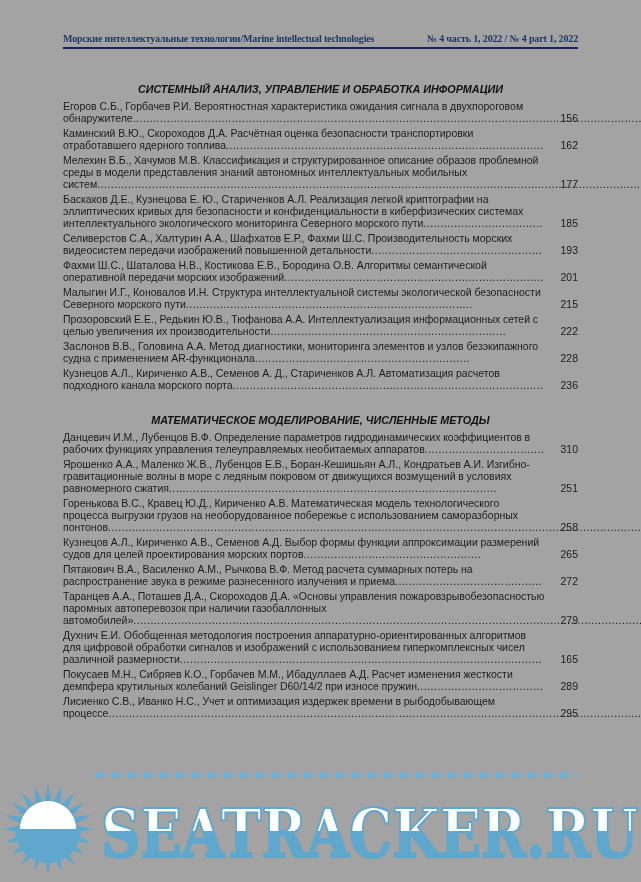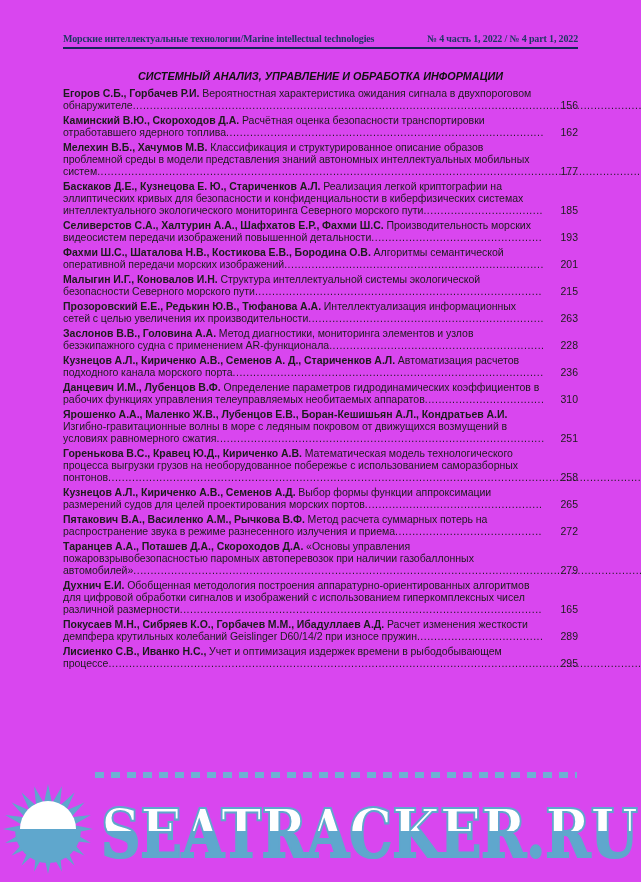--- a/index.html
+++ b/index.html
@@ -1,27 +1,27 @@
 <!DOCTYPE html>
 <html><head>
 <meta charset="utf-8">
 <style>
   html,body{margin:0;padding:0;background:#ffffff;}
-  .page{position:relative;width:641px;height:882px;background:#d946ef;overflow:hidden;
+  .page{position:relative;width:641px;height:882px;background:#a3a3a3;overflow:hidden;
         font-family:"Liberation Sans",sans-serif;color:#1c1c1c;}
   .header{position:absolute;left:63px;top:33px;width:515px;display:flex;justify-content:space-between;
           border-bottom:2px solid #17255a;padding-bottom:3px;
           font-family:"Liberation Serif",serif;font-weight:bold;font-size:10px;letter-spacing:-0.15px;
           color:#1f3864;white-space:nowrap;}
   .toc{position:absolute;left:63px;top:60px;width:515px;}
   .section-title{font-weight:bold;font-style:italic;text-align:center;font-size:10.8px;line-height:13px;
-                 margin:10px auto 4px;max-width:450px;color:#111;}
+                 margin:23px auto 4px;max-width:450px;color:#111;}
   .entry{display:flex;align-items:flex-end;margin-bottom:3px;}
   .entry-text{width:482px;font-size:10.5px;line-height:12px;word-spacing:-0.2px;}
-  .authors{font-weight:bold;}
+  .authors{font-weight:normal;}
   .leader{letter-spacing:0.5px;}
   .page-num{width:33px;text-align:right;font-size:10.5px;line-height:12px;}
   .watermark{position:absolute;left:0;top:765px;width:641px;height:117px;}
   .dashes{position:absolute;left:95px;top:7px;width:482px;height:6px;
           background:repeating-linear-gradient(90deg,#6fb0d3 0 9px,transparent 9px 16px);}
   .sun{position:absolute;left:2px;top:14px;}
   .wm-text{position:absolute;left:99px;top:30px;}
 </style>
 </head>
 <body>
@@ -58,30 +58,31 @@
       <div class="entry">
         <div class="entry-text"><span class="authors">Фахми Ш.С., Шаталова Н.В., Костикова Е.В., Бородина О.В.</span> <span>Алгоритмы семантической оперативной передачи морских изображений</span><span class="leader">............................................................................</span></div>
         <div class="page-num">201</div>
       </div>
       <div class="entry">
         <div class="entry-text"><span class="authors">Малыгин И.Г., Коновалов И.Н.</span> <span> Структура интеллектуальной системы экологической безопасности Северного морского пути</span><span class="leader">....................................................................................</span></div>
         <div class="page-num">215</div>
       </div>
       <div class="entry">
         <div class="entry-text"><span class="authors">Прозоровский Е.Е., Редькин Ю.В., Тюфанова А.А.</span> <span>Интеллектуализация информационных сетей с целью увеличения их производительности</span><span class="leader">.....................................................................</span></div>
-        <div class="page-num">263</div>
+        <div class="page-num">222</div>
       </div>
       <div class="entry">
         <div class="entry-text"><span class="authors">Заслонов В.В., Головина А.А.</span> <span>Метод диагностики, мониторинга элементов и узлов безэкипажного судна с применением AR-функционала</span><span class="leader">...............................................................</span></div>
         <div class="page-num">228</div>
       </div>
       <div class="entry">
         <div class="entry-text"><span class="authors">Кузнецов А.Л., Кириченко А.В., Семенов А. Д., Стариченков А.Л.</span> <span> Автоматизация расчетов подходного канала морского порта</span><span class="leader">...........................................................................................</span></div>
         <div class="page-num">236</div>
       </div>
+      <div class="section-title">МАТЕМАТИЧЕСКОЕ МОДЕЛИРОВАНИЕ, ЧИСЛЕННЫЕ МЕТОДЫ</div>
       <div class="entry">
         <div class="entry-text"><span class="authors">Данцевич И.М., Лубенцов В.Ф.</span> <span>Определение параметров гидродинамических коэффициентов в рабочих функциях управления телеуправляемых необитаемых аппаратов</span><span class="leader">...................................</span></div>
         <div class="page-num">310</div>
       </div>
       <div class="entry">
         <div class="entry-text"><span class="authors">Ярошенко А.А., Маленко Ж.В., Лубенцов Е.В., Боран-Кешишьян А.Л., Кондратьев А.И.</span> <span>Изгибно-гравитационные волны в море с ледяным покровом от движущихся возмущений в условиях равномерного сжатия</span><span class="leader">................................................................................................</span></div>
         <div class="page-num">251</div>
       </div>
       <div class="entry">
         <div class="entry-text"><span class="authors">Горенькова В.С., Кравец Ю.Д., Кириченко А.В.</span> <span>Математическая модель технологического процесса выгрузки грузов на необорудованное побережье с использованием саморазборных понтонов</span><span class="leader">....................................................................................................................................................................................................................................................................................................................................................................................................................................................................................................................</span></div>

